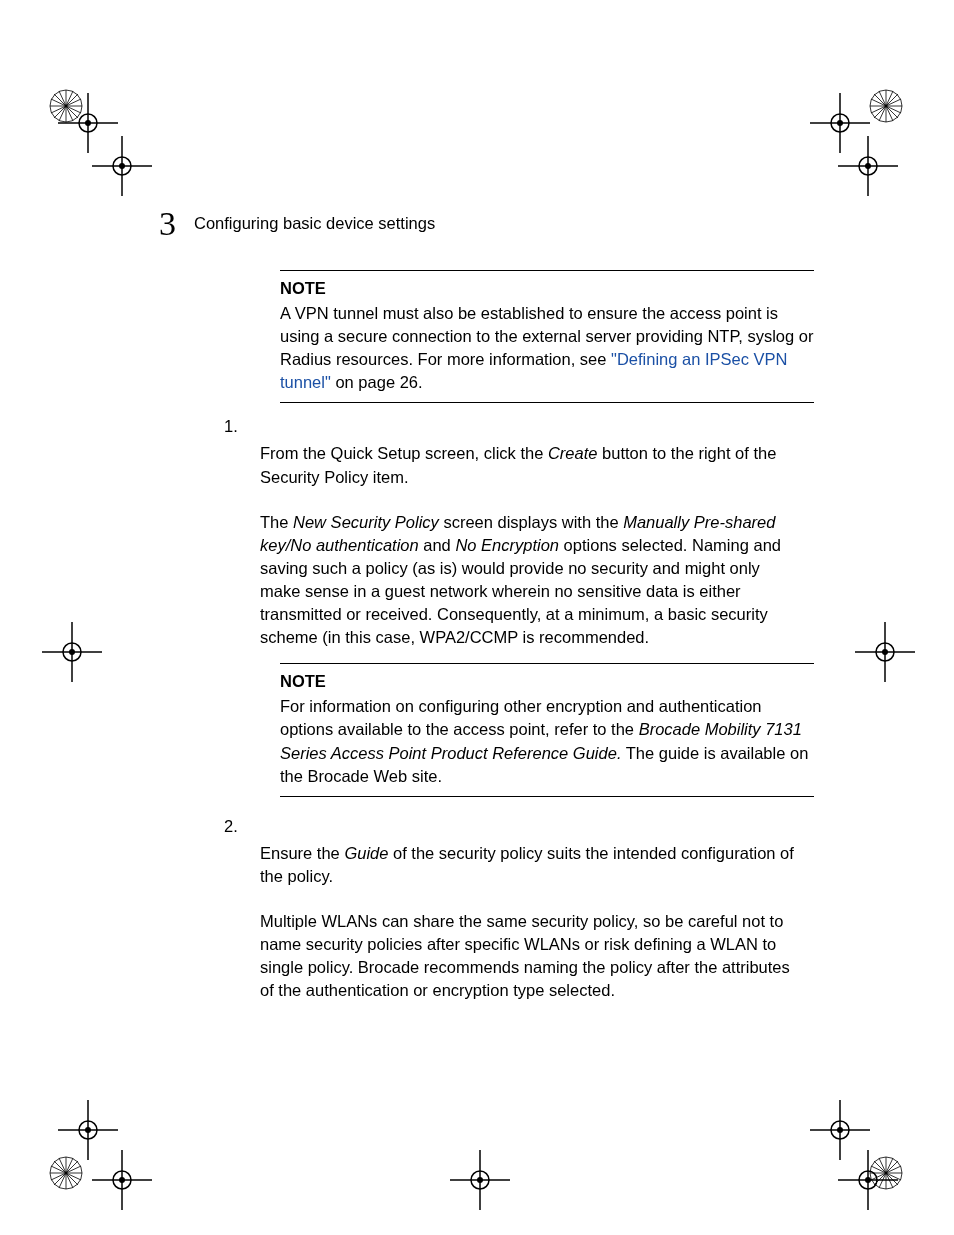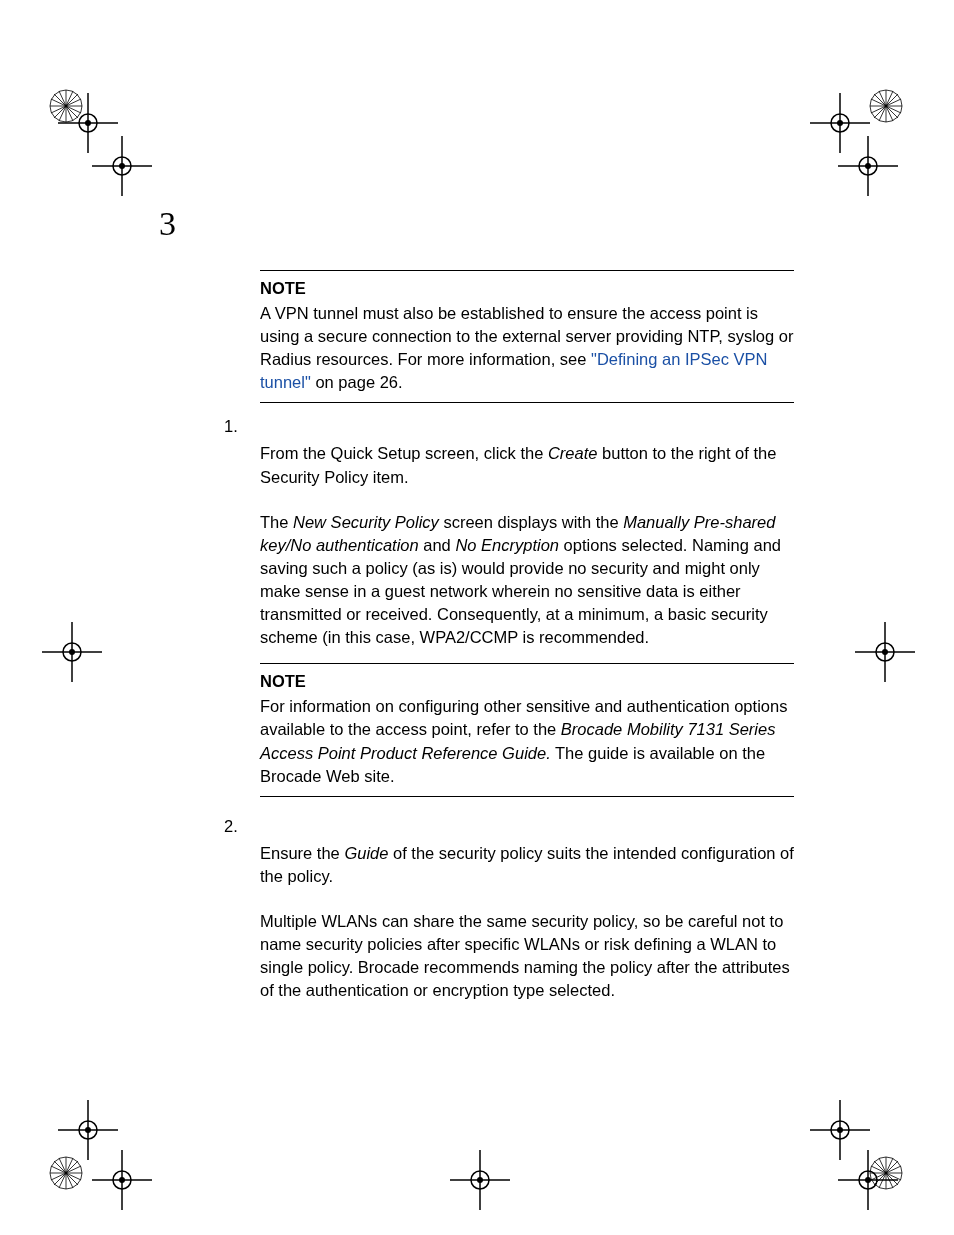--- a/index.html
+++ b/index.html
@@ -43,21 +43,21 @@
     .content {
       position: absolute;
       top: 270px;
       left: 224px;
       width: 570px;
     }
     .note-box {
       border-top: 1.6px solid #000;
       border-bottom: 1.6px solid #000;
       padding: 6px 0 8px 0;
-      margin-left: 36px;
+      margin-left: 56px;
       width: 534px;
     }
     .note-heading {
       font-weight: bold;
       font-size: 16.5px;
       margin-bottom: 2px;
     }
     .note-body {
       font-size: 16.5px;
     }
@@ -259,20 +259,21 @@
     <svg viewBox="0 0 60 60">
         <line x1="30" y1="0" x2="30" y2="60" stroke="#000" stroke-width="1.5"></line>
         <line x1="0" y1="30" x2="60" y2="30" stroke="#000" stroke-width="1.5"></line>
         <circle cx="30" cy="30" r="9" stroke="#000" stroke-width="1.5" fill="none"></circle>
         <circle cx="30" cy="30" r="3" fill="#000"></circle>
       </svg>
   </div>
 
   <div class="header">
     <span class="chapter-num">3</span>
+    <span class="chapter-title">Configuring basic device settings</span>
   </div>
 
   <div class="content">
 
     <div class="note-box">
       <div class="note-heading">NOTE</div>
       <div class="note-body">
         <span>A VPN tunnel must also be established to ensure the access point is using a secure connection to the external server providing NTP, syslog or Radius resources. For more information, see </span><span class="link">"Defining an IPSec VPN tunnel"</span><span> on page 26.</span>
       </div>
     </div>
@@ -285,21 +286,21 @@
       </div>
     </div>
 
     <p class="para-indent">
       <span>The </span><span class="ital">New Security Policy</span><span> screen displays with the </span><span class="ital">Manually Pre-shared key/No authentication</span><span> and </span><span class="ital">No Encryption</span><span> options selected. Naming and saving such a policy (as is) would provide no security and might only make sense in a guest network wherein no sensitive data is either transmitted or received. Consequently, at a minimum, a basic security scheme (in this case, WPA2/CCMP is recommended.</span>
     </p>
 
     <div class="note-box">
       <div class="note-heading">NOTE</div>
       <div class="note-body">
-        <span>For information on configuring other sensitive and authentication options available to the access point, refer to the </span><span class="ital">Brocade Mobility 7131 Series Access Point Product Reference Guide.</span><span> The guide is available on the Brocade Web site.</span>
+        <span>For information on configuring other encryption and authentication options available to the access point, refer to the </span><span class="ital">Brocade Mobility 7131 Series Access Point Product Reference Guide.</span><span> The guide is available on the Brocade Web site.</span>
       </div>
     </div>
 
     <div class="ol-item" style="margin-top:18px;">
       <div class="ol-num">2.</div>
       <div class="ol-body">
         <span>Ensure the </span><span class="ital">Guide</span><span> of the security policy suits the intended configuration of the policy.</span>
       </div>
     </div>
 

